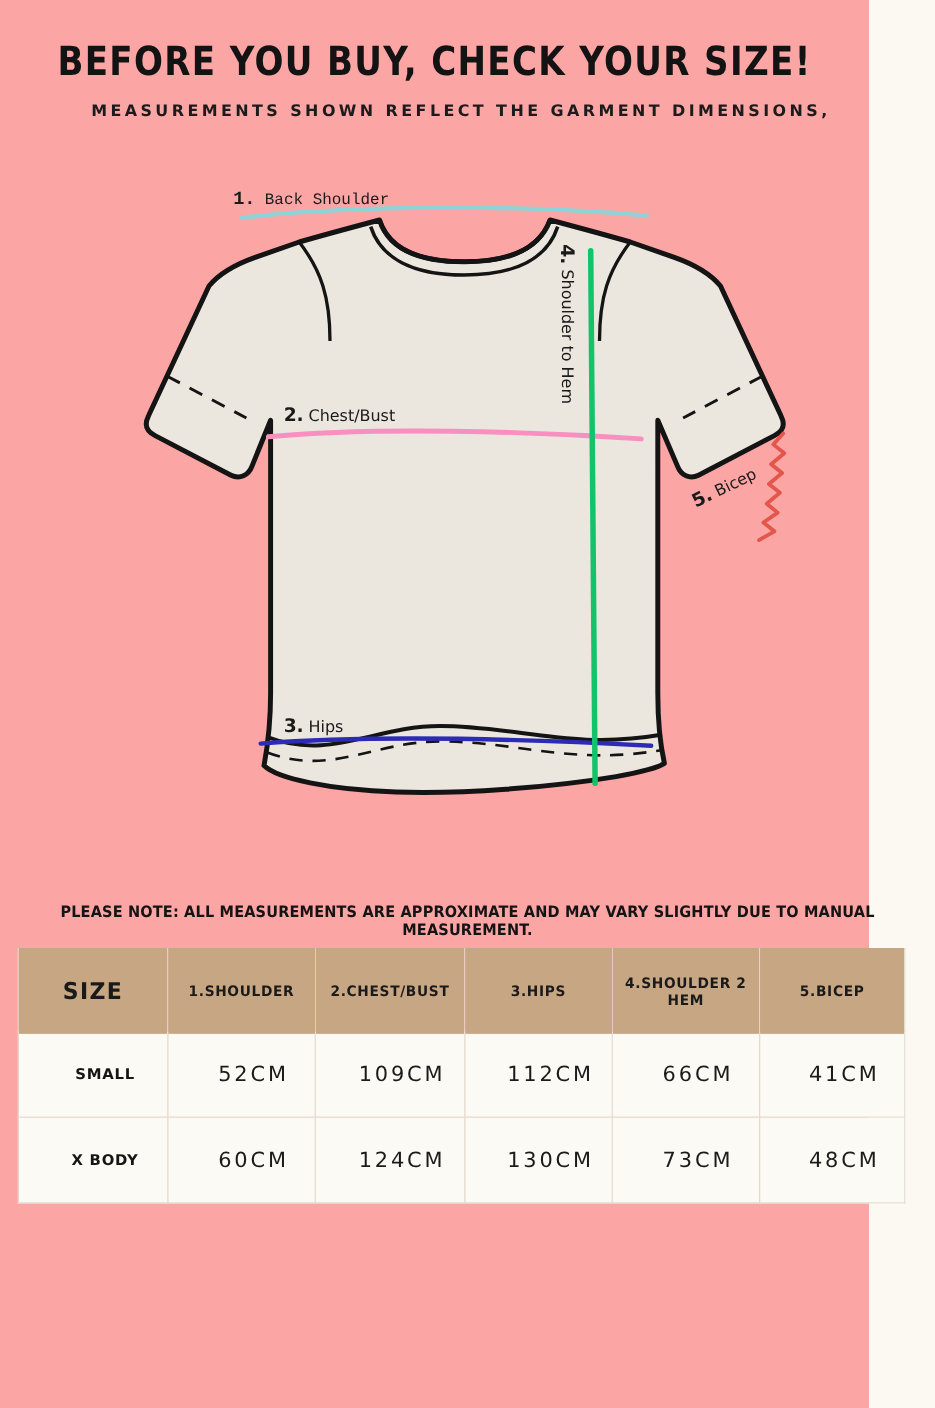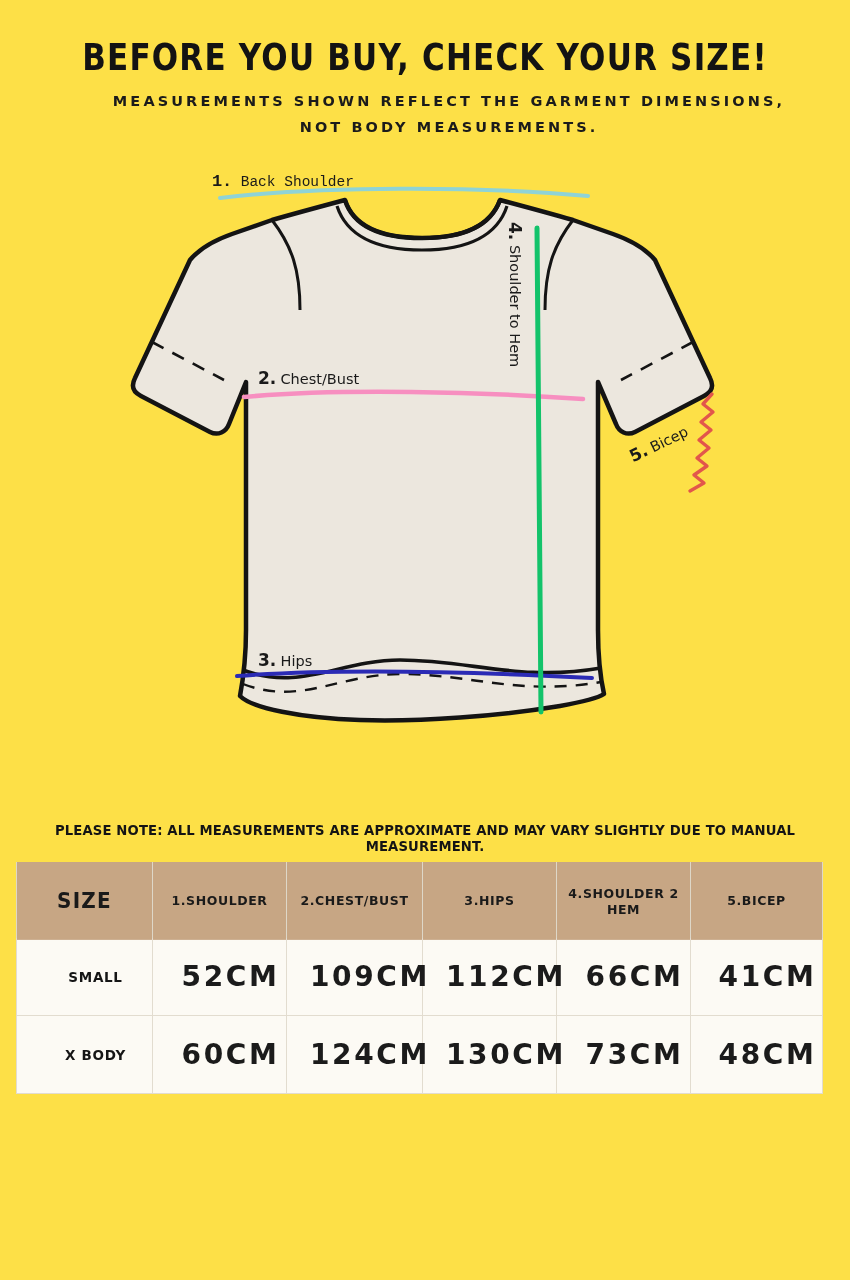--- a/index.html
+++ b/index.html
@@ -9,23 +9,23 @@
   body {
     width: 850px;
     height: 1280px;
     background: #fbf9f1;
     font-family: "DejaVu Sans", sans-serif;
     overflow: hidden;
     position: relative;
   }
   .page {
     position: relative;
-    width: 850px;
+    width: 790px;
     height: 1280px;
-    background: #fde047;
+    background: #fca5a5;
   }
 
   
   .title {
     text-align: center;
     font-family: "DejaVu Sans", sans-serif;
     font-weight: 900;
     font-size: 31px;
     letter-spacing: 1.2px;
     color: #131313;
@@ -133,42 +133,41 @@
     background: #fcfaf4;
     padding-left: 23px;
   }
   tbody td:first-child {
     font-weight: 900;
     font-size: 13.5px;
     letter-spacing: 0.7px;
     color: #151515;
   }
   tbody td.val {
-    font-size: 28px;
+    font-size: 19px;
     letter-spacing: 2.6px;
     color: #1b1b1b;
-    font-weight: 700;
+    font-weight: 400;
     margin-left: 28px;
   }
   col.c0 { width: 136px; }
   col.c1 { width: 134px; }
   col.c2 { width: 136px; }
   col.c3 { width: 134px; }
   col.c4 { width: 134px; }
   col.c5 { width: 132px; }
 </style>
 </head>
 <body>
 
 <div class="page">
 
   <h1 class="title">BEFORE YOU BUY, CHECK YOUR SIZE!</h1>
   <div class="subtitle">
     <div>MEASUREMENTS SHOWN REFLECT THE GARMENT DIMENSIONS,</div>
-    <div>NOT BODY MEASUREMENTS.</div>
   </div>
 
   <div class="illus">
     <svg width="850" height="610" viewBox="0 0 850 610" xmlns="http://www.w3.org/2000/svg">
 
       <g>
         <path d="M345 40
                  C 330 44, 300 52, 272 60
                  L 232 74
                  C 215 80, 200 88, 190 100

